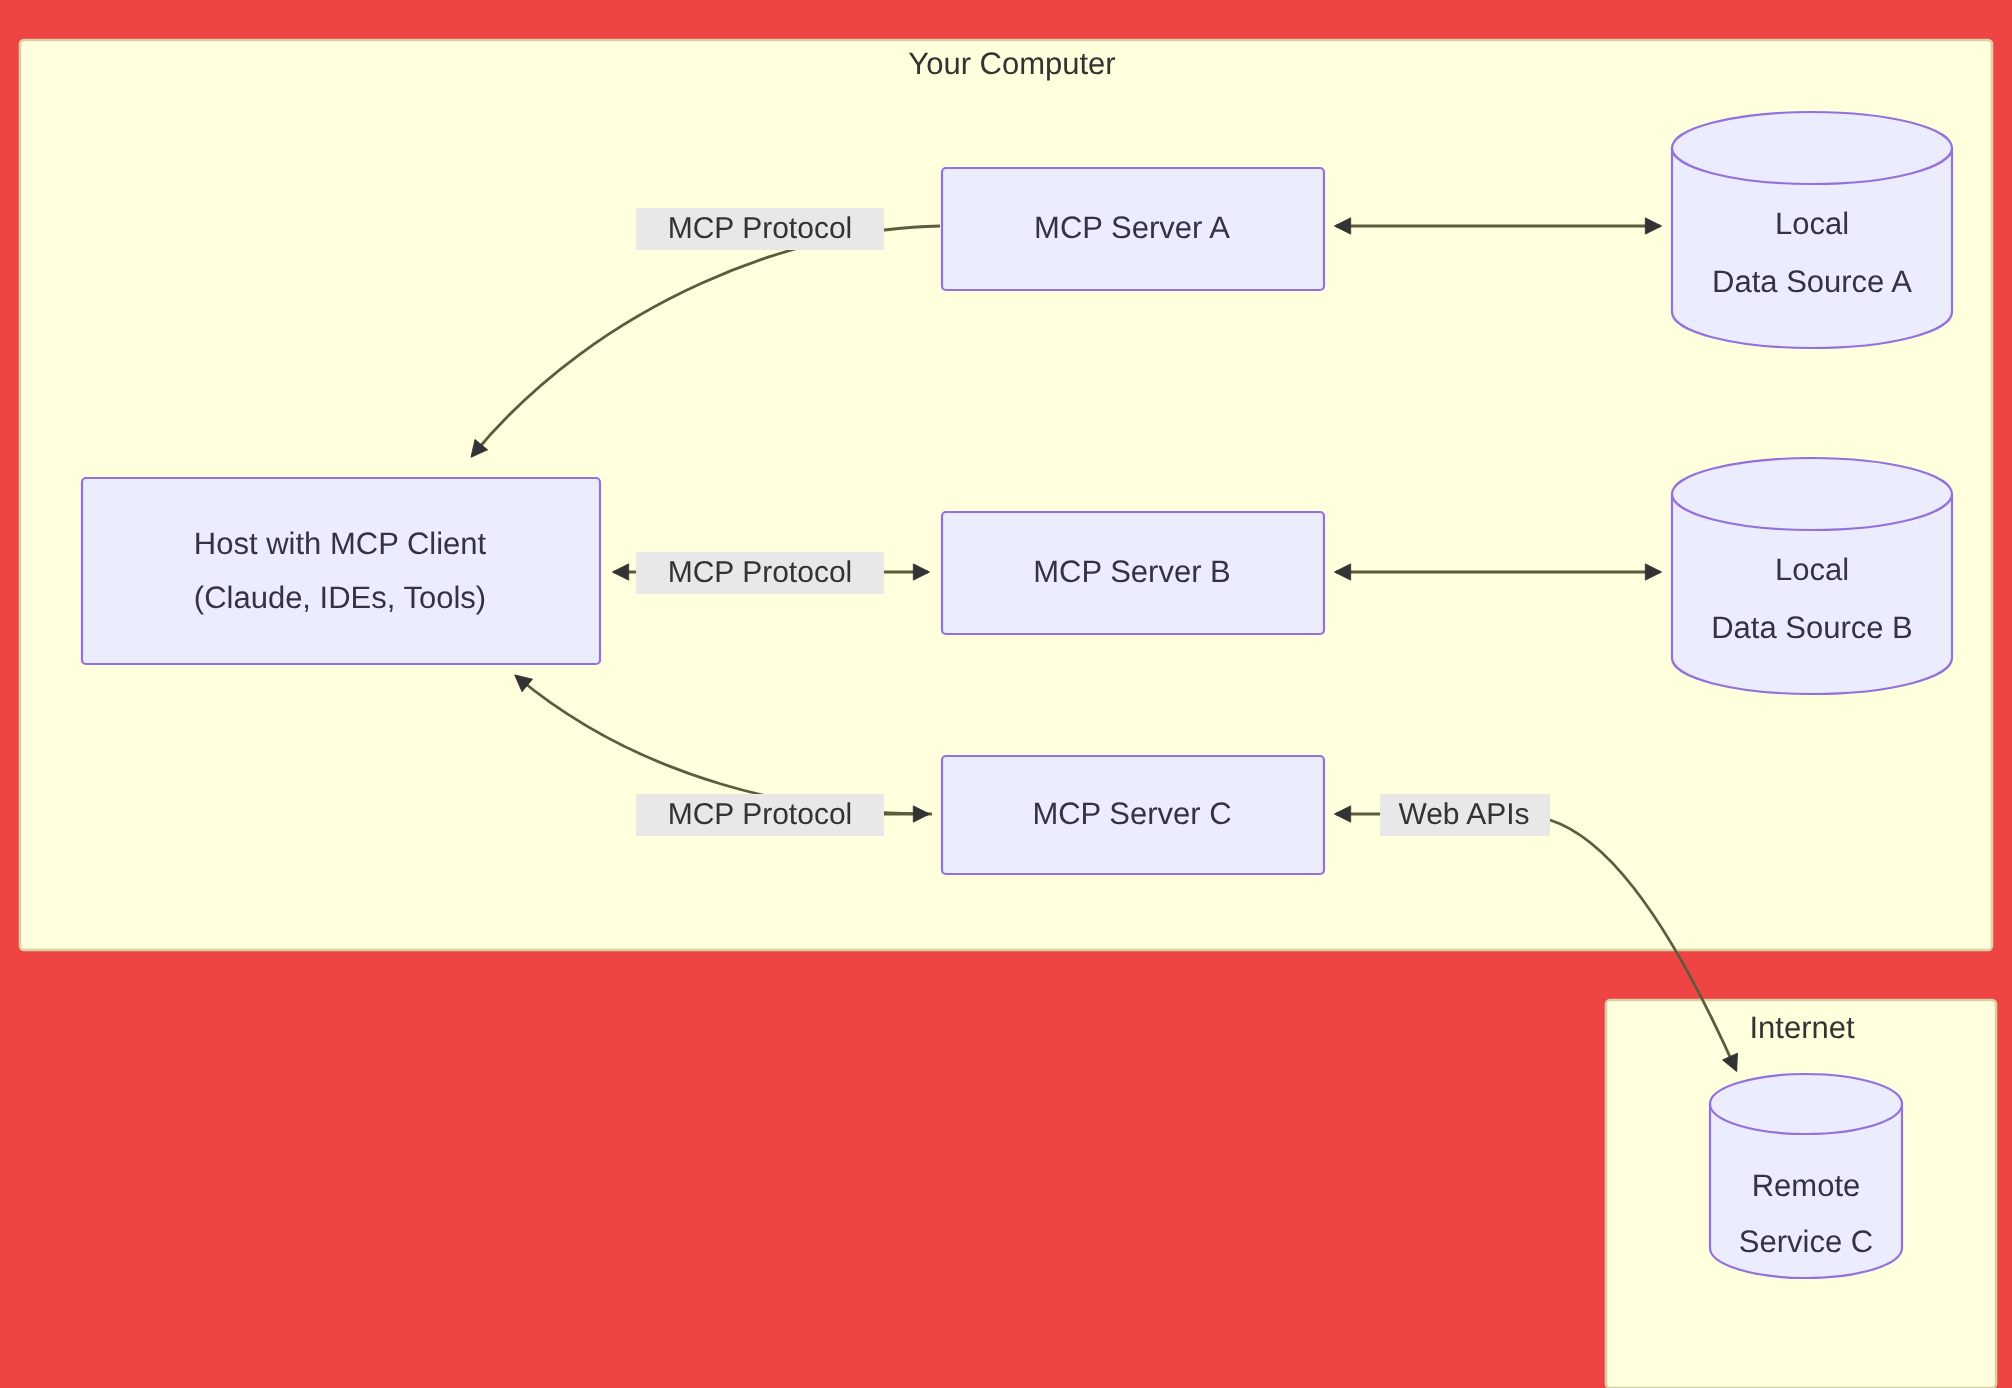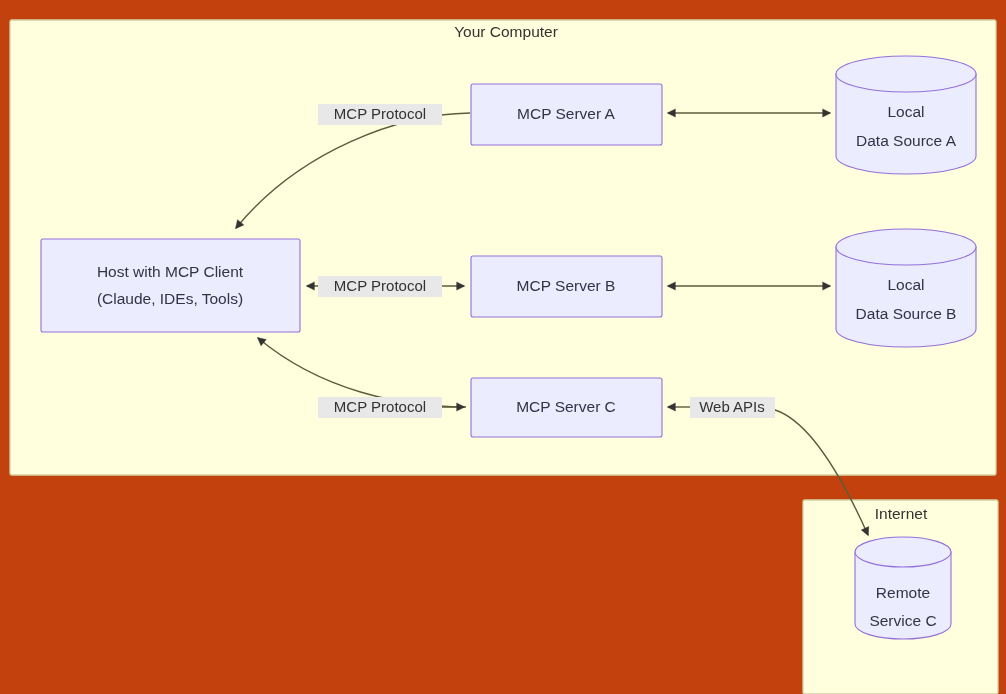--- a/index.html
+++ b/index.html
@@ -7,21 +7,21 @@
     padding: 0;
     background: #ffffff;
   }
   body {
     font-family: "Liberation Sans", sans-serif;
   }
   #canvas {
     position: relative;
     width: 1006px;
     height: 694px;
-    background: #c2410c;
+    background: #ef4444;
     overflow: hidden;
   }
   svg.layer {
     position: absolute;
     left: 0;
     top: 0;
     width: 1006px;
     height: 694px;
   }
   .cluster-rect {

